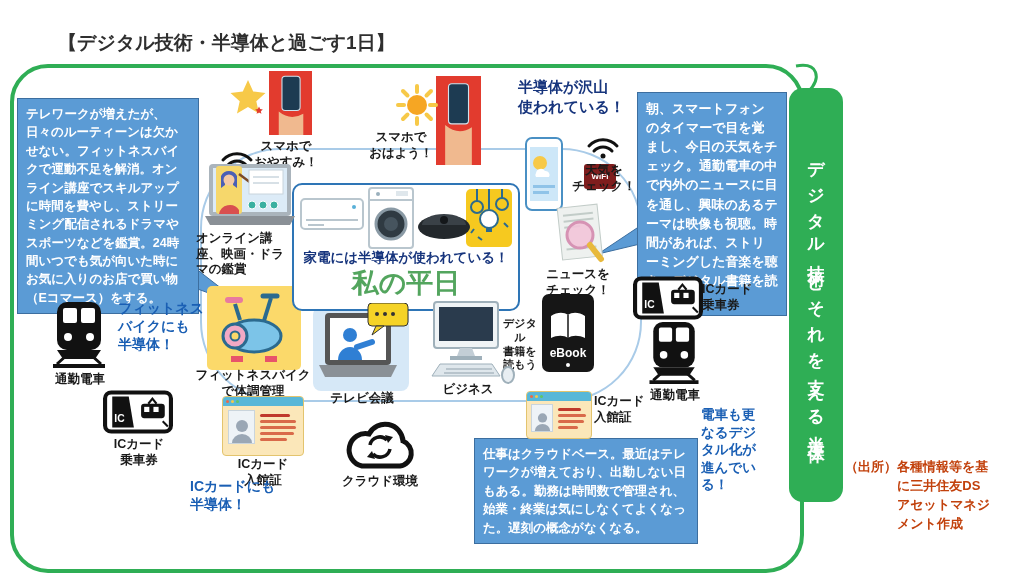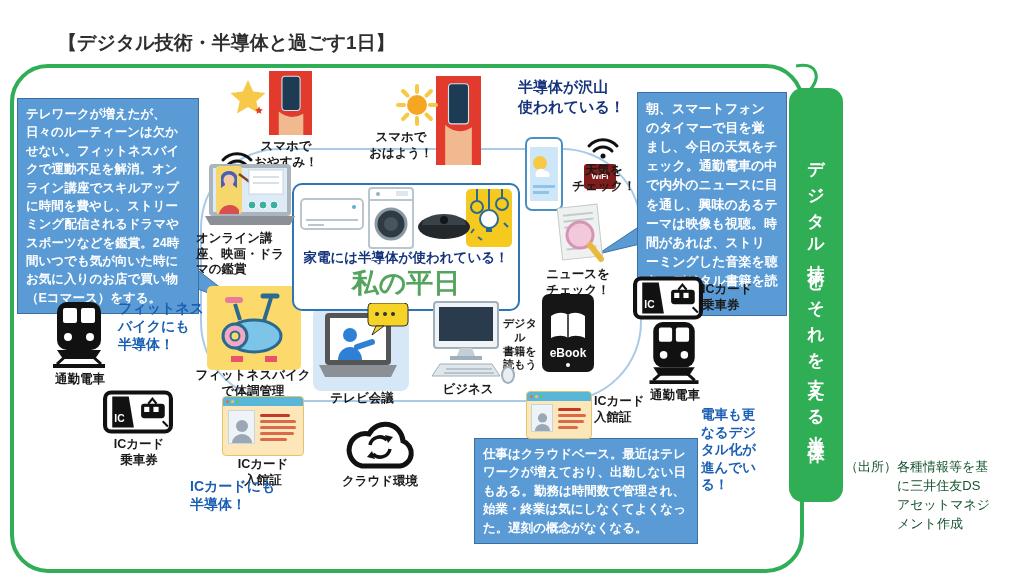--- a/index.html
+++ b/index.html
@@ -15,21 +15,21 @@
   .callout-left{left:17px;top:98px;width:164px;}
   .callout-right{left:637px;top:92px;width:132px;font-size:13px;}
   .callout-bottom{left:474px;top:438px;width:206px;}
   .label{color:#1a1a1a;font-weight:700;font-size:12.5px;text-align:center;line-height:1.25;z-index:4;}
   .label-sm{font-size:11px;}
   .navy{color:#17357d;font-weight:bold;}
   .blue-note{color:#1a5fb4;font-weight:bold;font-size:14px;line-height:1.3;z-index:4;}
   .banner{left:789px;top:88px;width:54px;height:414px;background:#2fae55;border-radius:14px;color:#fff;
           display:flex;align-items:center;justify-content:center;z-index:2;}
   .banner span{writing-mode:vertical-rl;text-orientation:upright;font-weight:bold;font-size:17px;letter-spacing:6px;}
-  .source{left:845px;top:458px;width:175px;font-size:13px;color:#14532d;display:flex;line-height:1.45;z-index:2;}
+  .source{left:845px;top:458px;width:175px;font-size:13px;color:#c2410c;display:flex;line-height:1.45;z-index:2;font-weight:bold;}
   .source .lbl{flex:none;}
   .redcard{background:#e23b2e;z-index:3;}
   .center-box{left:292px;top:183px;width:224px;height:124px;background:#fff;border:2px solid #2e75b6;
               border-radius:10px;z-index:3;}
   .center-headline{left:0;top:64px;width:224px;text-align:center;font-size:13.5px;}
   .center-title{left:0;top:80px;width:224px;text-align:center;font-size:27px;font-weight:bold;color:#53a55e;}
   .tile-yellow{background:#fbd96a;border-radius:5px;z-index:3;}
   .tile-blue{background:#d6e8f7;border-radius:8px;z-index:2;}
   .icon{z-index:4;}
   .idcard{background:#fbe7b9;border:1px solid #e3c46e;border-radius:4px;overflow:hidden;z-index:4;}

